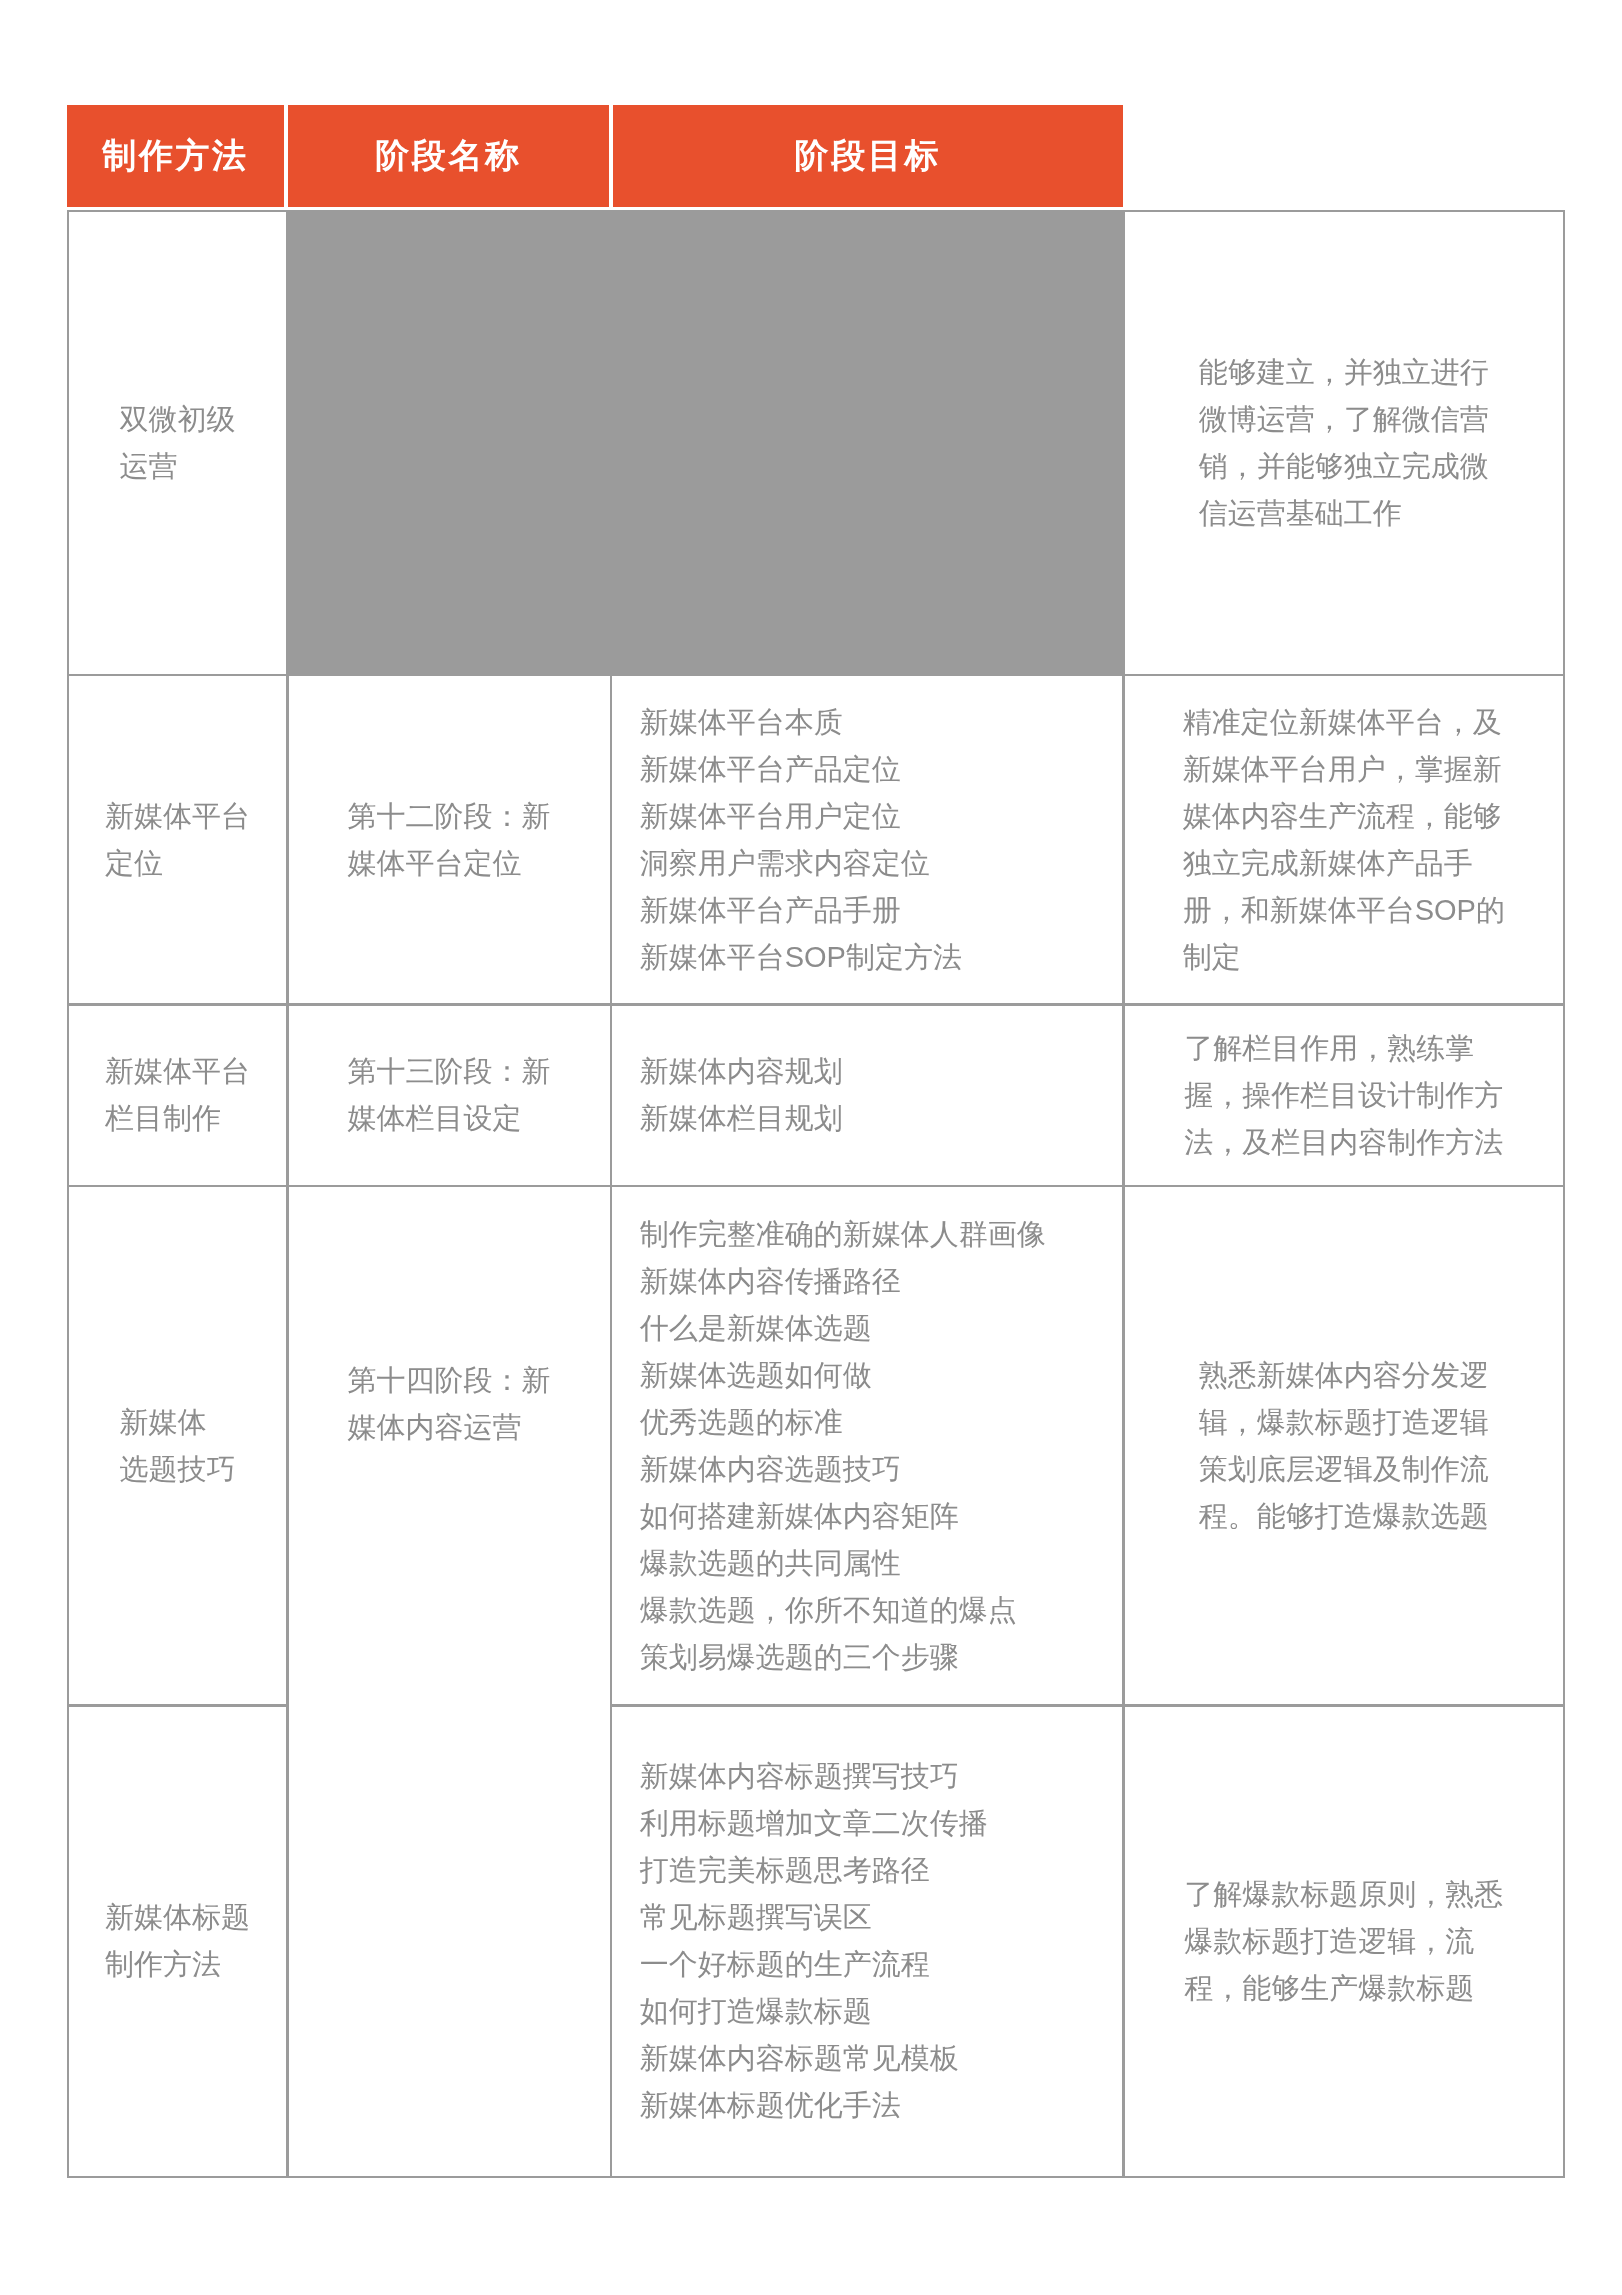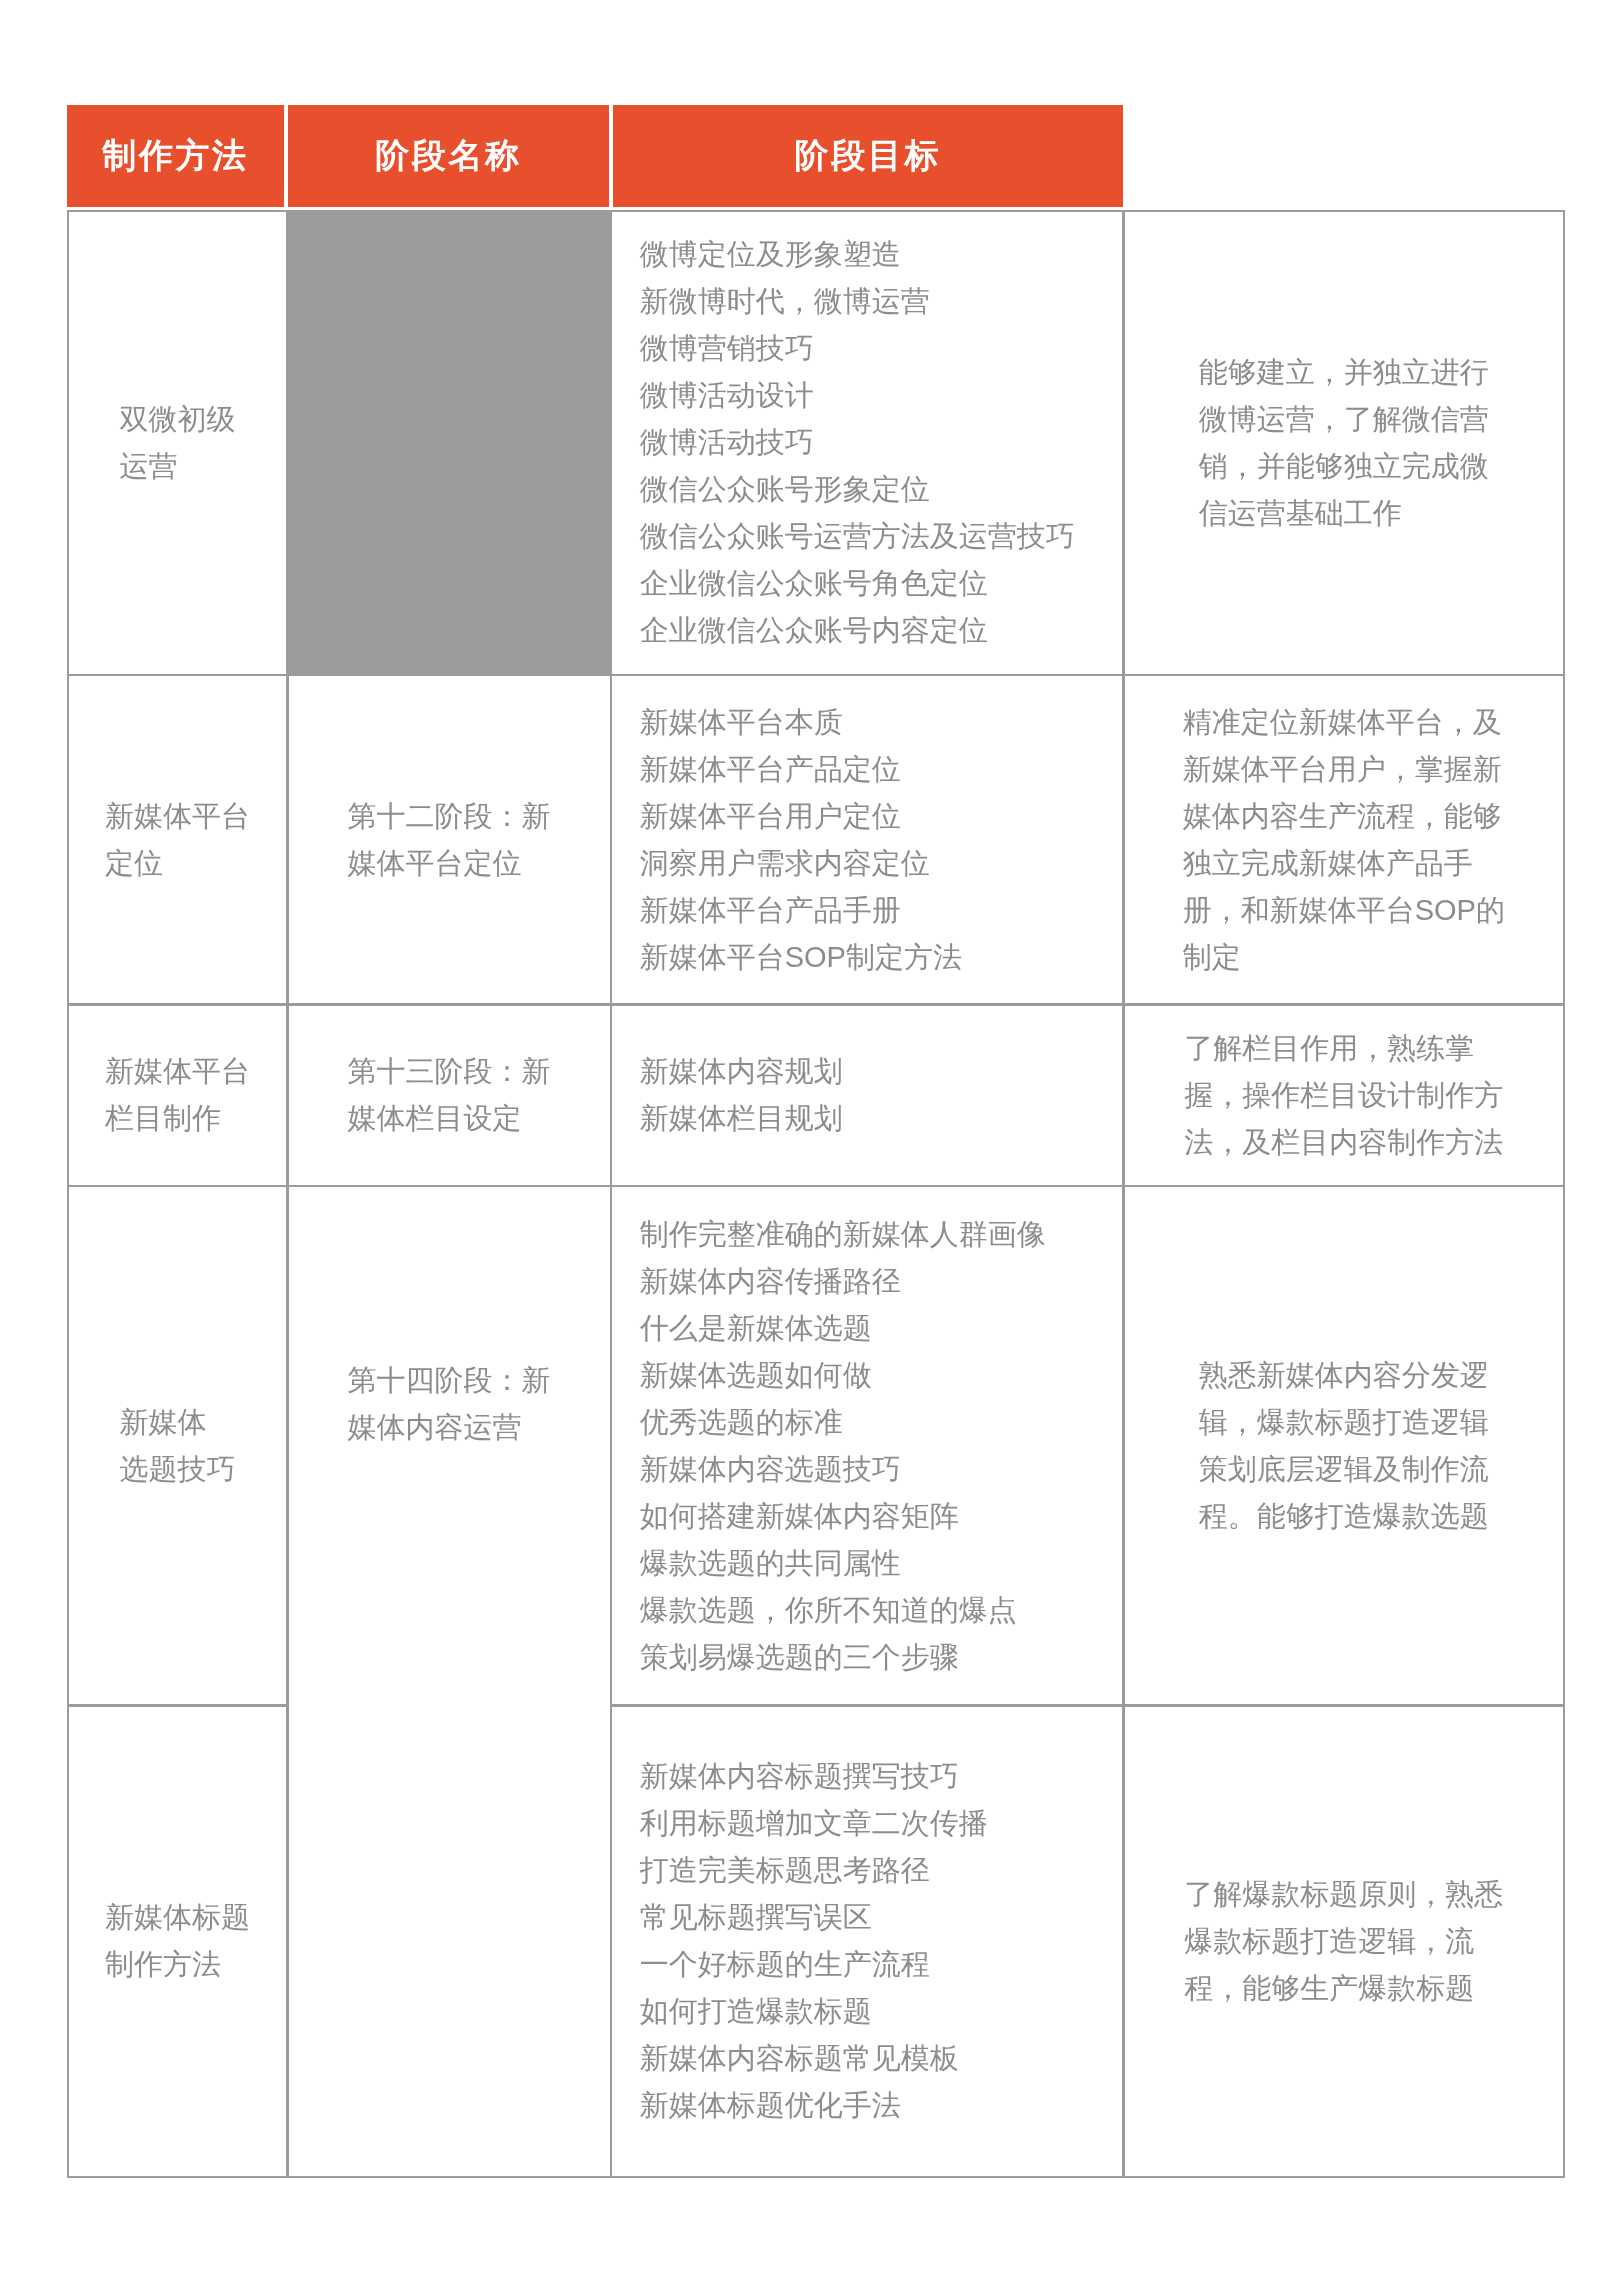--- a/index.html
+++ b/index.html
@@ -79,31 +79,20 @@
     <div class="hc">制作方法</div>
     <div class="hc">阶段名称</div>
     <div class="hc">阶段目标</div>
   </div>
 
   <div class="tbody">
 
     <div class="c topic" style="grid-area:1/1">
         <div class="t">双微初级
 运营</div>
-      </div>
-    <div class="c content" style="grid-area:1/3">
-        <div class="t">微博定位及形象塑造
-新微博时代，微博运营
-微博营销技巧
-微博活动设计
-微博活动技巧
-微信公众账号形象定位
-微信公众账号运营方法及运营技巧
-企业微信公众账号角色定位
-企业微信公众账号内容定位</div>
       </div>
     <div class="c goal" style="grid-area:1/4">
         <div class="t">能够建立，并独立进行
 微博运营，了解微信营
 销，并能够独立完成微
 信运营基础工作</div>
       </div>
 
     <div class="c topic" style="grid-area:2/1">
         <div class="t">新媒体平台

